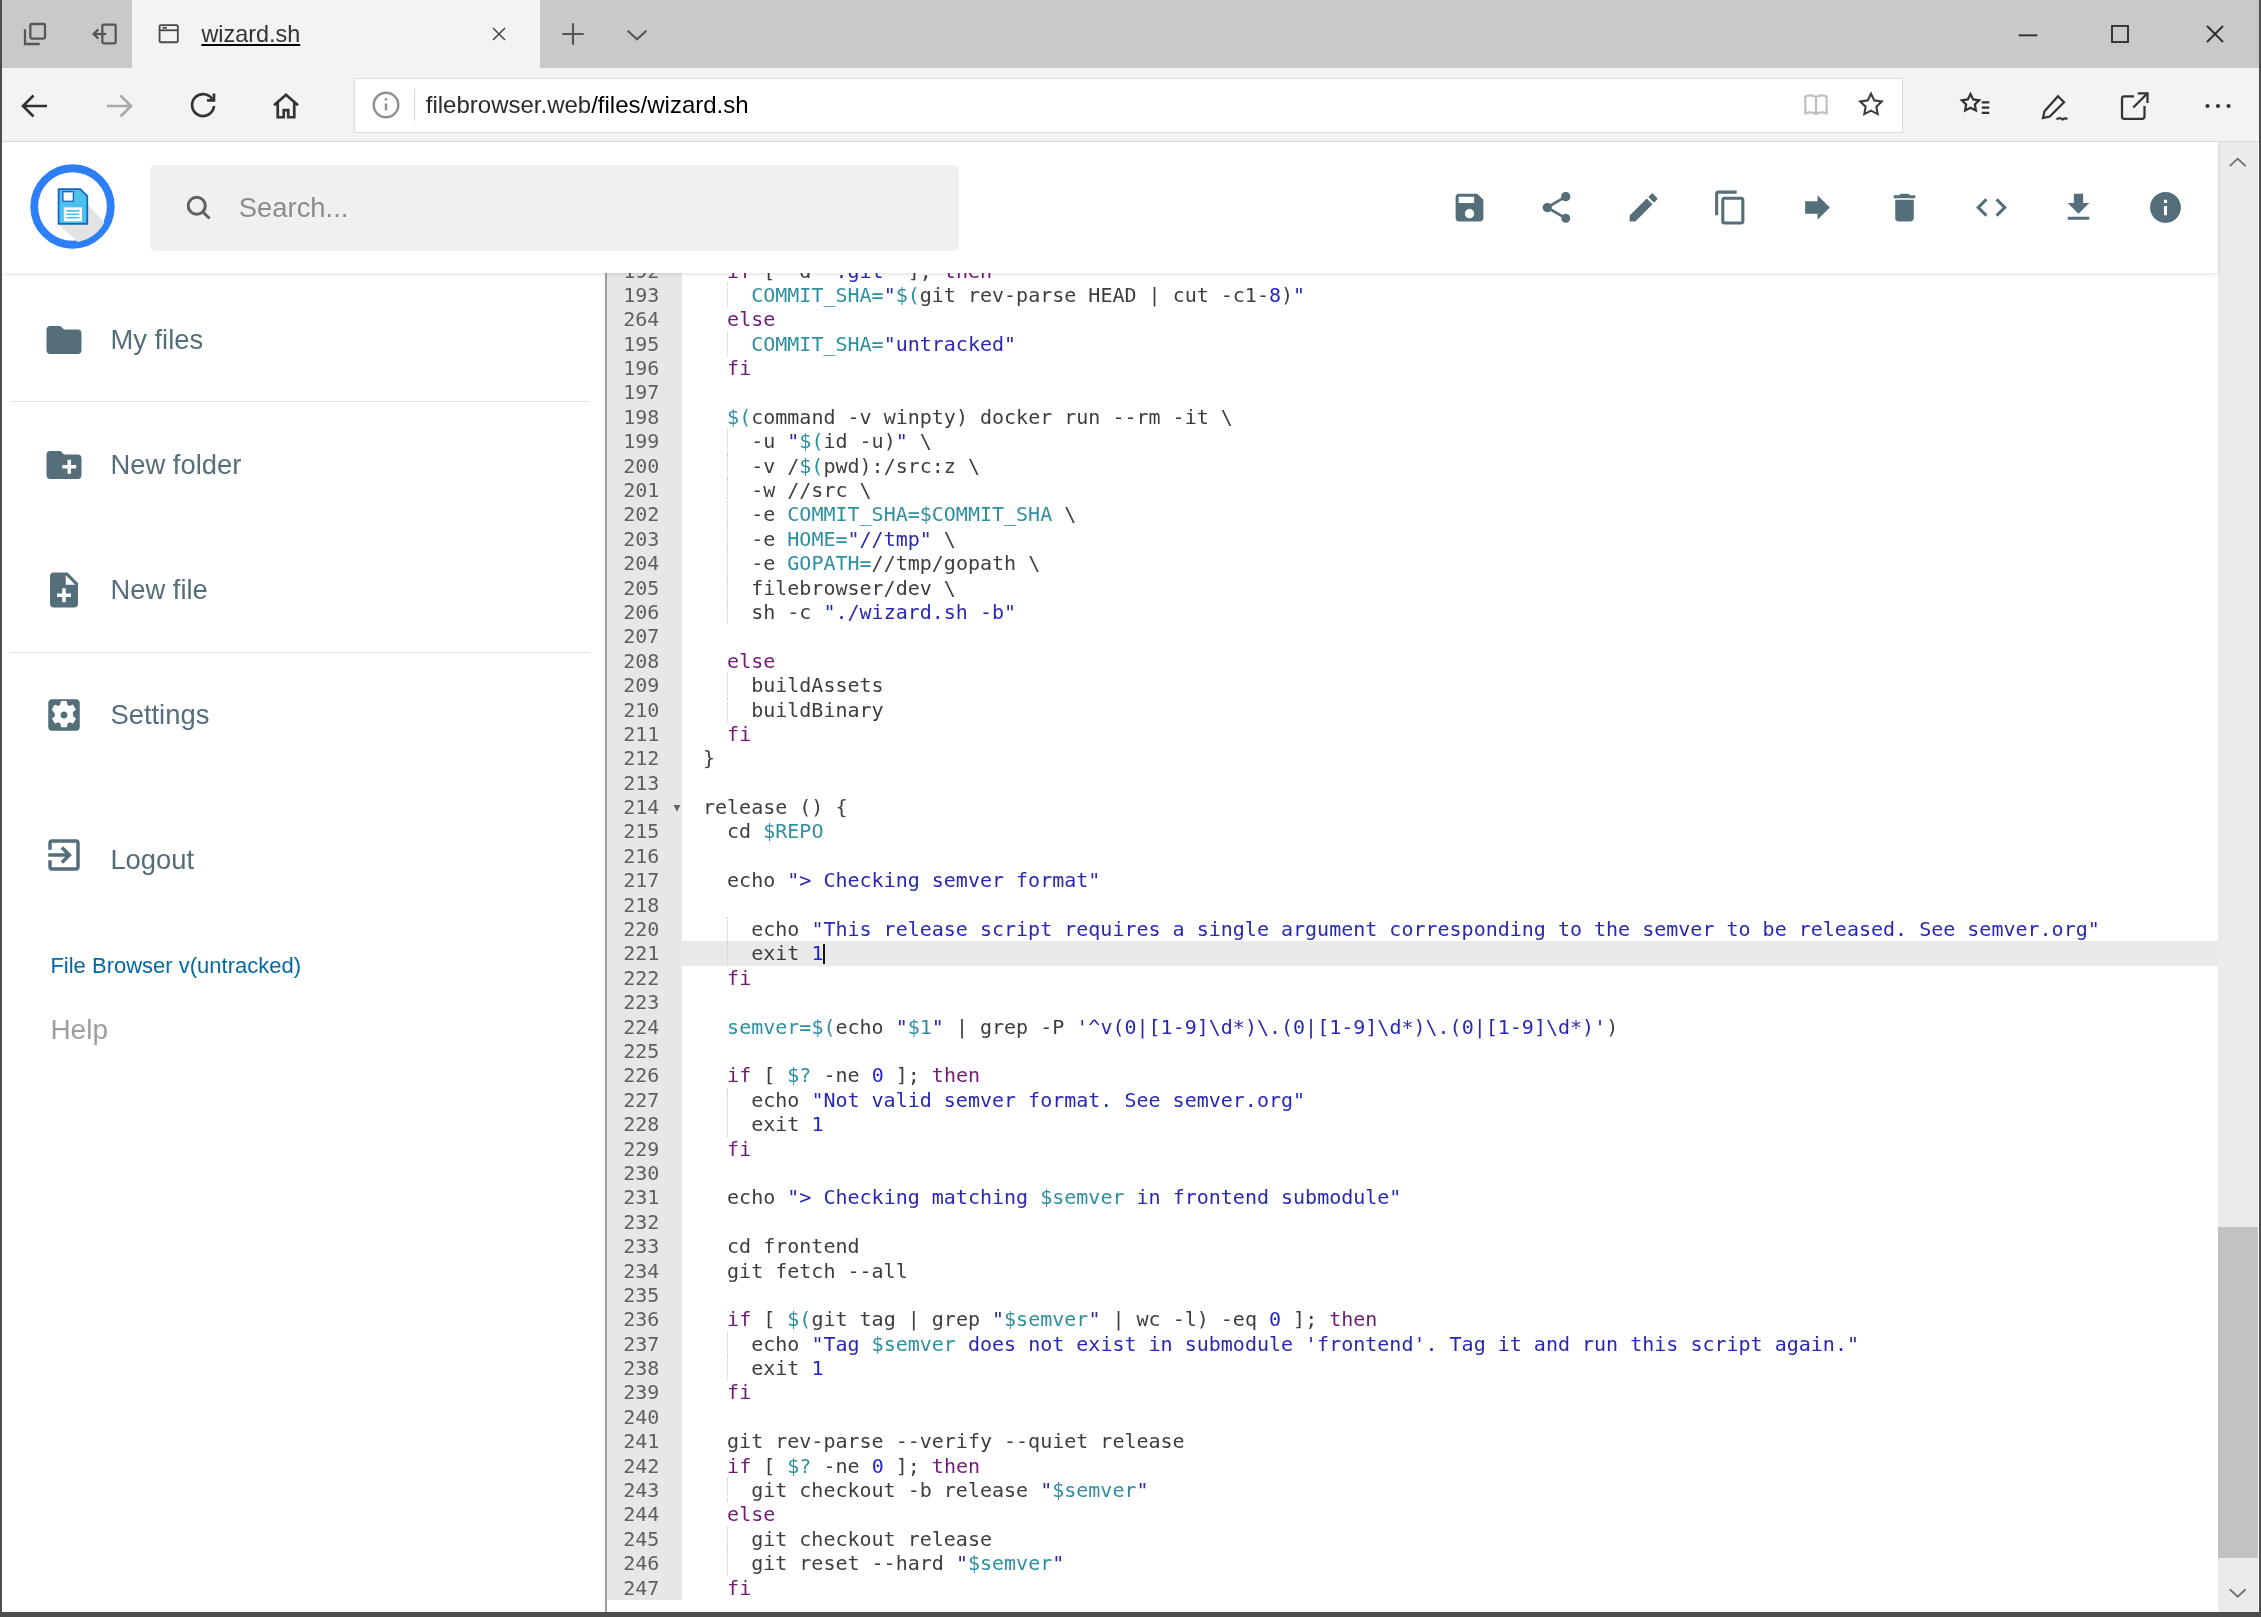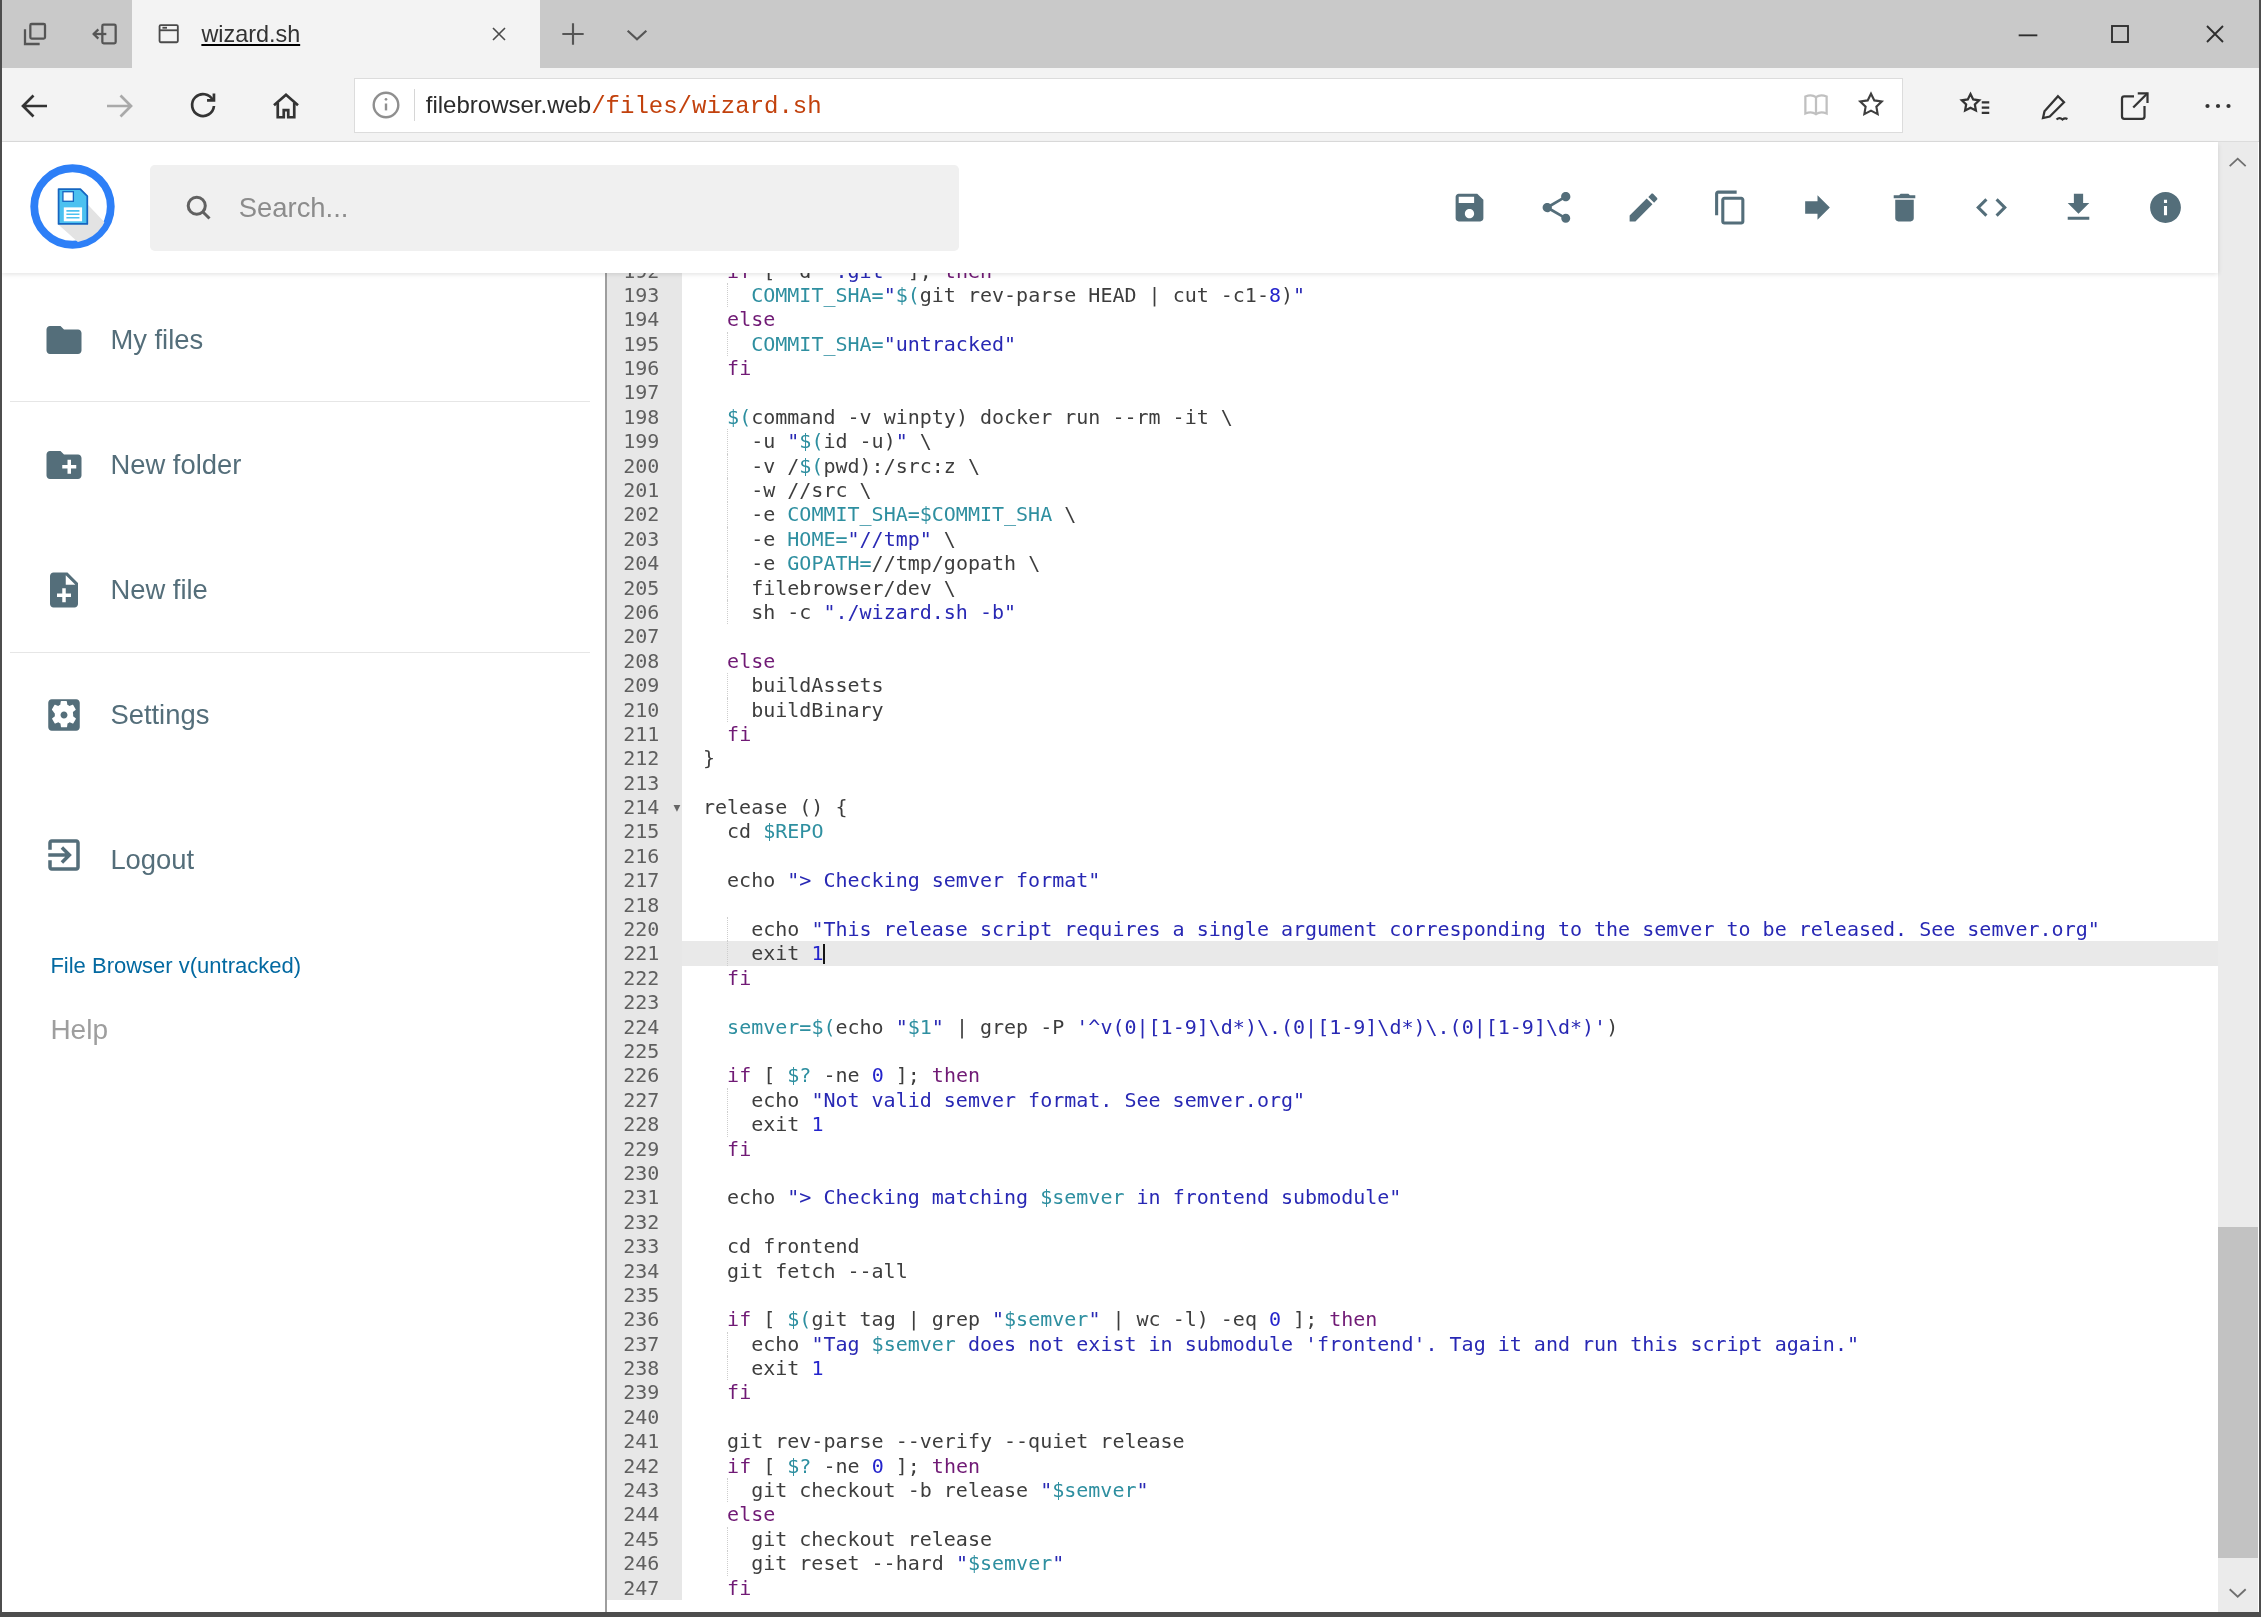--- a/index.html
+++ b/index.html
@@ -19,21 +19,21 @@
   #newtab{left:546px;top:7.3px;}  #tabchev{left:610px;top:7.3px;}
   .winctl{top:7.3px;width:53px;height:53px;display:flex;align-items:center;justify-content:center;}
   
   #toolbar{left:0;top:68px;width:2261px;height:74px;background:#f3f3f3;border-bottom:0.8px solid #dcdcdc;box-sizing:border-box;}
   .navbtn{top:9px;width:57px;height:57px;display:flex;align-items:center;justify-content:center;}
   .navbtn svg{width:36px;height:36px;}
   #addressbar{left:354px;top:9.7px;width:1549px;height:55px;background:#fff;border:0.8px solid #dcdcdc;box-sizing:border-box;display:flex;align-items:center;}
   #ab-info{margin-left:13px;width:36px;height:36px;flex:none;}
   #ab-sep{width:0.8px;height:32px;background:#d6d6d6;margin:0 11.3px 0 9.7px;flex:none;}
   #url{font-size:24px;white-space:nowrap;}
-  #url-host{color:#2b2b2b;} #url-path{color:#c2410c;font-family:Liberation Mono, monospace;}
+  #url-host{color:#2b2b2b;} #url-path{color:#000000;}
   #ab-right{margin-left:auto;display:flex;align-items:center;gap:21px;padding-right:14.5px;}
   #ab-right svg{width:34px;height:34px;}
   
   #appheader{left:2.4px;top:142px;width:2216px;height:131px;background:#fff;z-index:5;box-shadow:0 1.6px 4.8px rgba(0,0,0,.12);}
   #logo{left:27px;top:21px;width:87px;height:87px;}
   #searchbox{left:148px;top:22.6px;width:809px;height:86px;background:#f0f0f0;border-radius:4.8px;display:flex;align-items:center;}
   #searchbox svg{width:36px;height:36px;margin-left:31px;flex:none;}
   #search-input{border:none;background:transparent;outline:none;font-size:27.4px;color:#555;margin-left:19.4px;width:662px;font-family:"Liberation Sans",sans-serif;}
   #search-input::placeholder{color:#8c8c8c;}
   #hactions{left:1438px;top:36px;display:flex;gap:29px;}
@@ -335,21 +335,21 @@
   <div id="code-lines">
       <div class="cl">
         <span class="gut">192</span>
         <span class="txt"><span class="c-p">  </span><span class="c-k">if</span><span class="c-p"> [ -d </span><span class="c-s">".git"</span><span class="c-p"> ]; </span><span class="c-k">then</span></span>
       </div>
       <div class="cl">
         <span class="gut">193</span>
         <span class="txt"><i class="guide"></i><span class="c-p">    </span><span class="c-v">COMMIT_SHA=</span><span class="c-s">"</span><span class="c-v">$(</span><span class="c-p">git rev-parse HEAD | cut -c1-</span><span class="c-n">8</span><span class="c-p">)</span><span class="c-s">"</span></span>
       </div>
       <div class="cl">
-        <span class="gut">194</span>
+        <span class="gut">264</span>
         <span class="txt"><span class="c-p">  </span><span class="c-k">else</span></span>
       </div>
       <div class="cl">
         <span class="gut">195</span>
         <span class="txt"><i class="guide"></i><span class="c-p">    </span><span class="c-v">COMMIT_SHA=</span><span class="c-s">"untracked"</span></span>
       </div>
       <div class="cl">
         <span class="gut">196</span>
         <span class="txt"><span class="c-p">  </span><span class="c-k">fi</span></span>
       </div>

